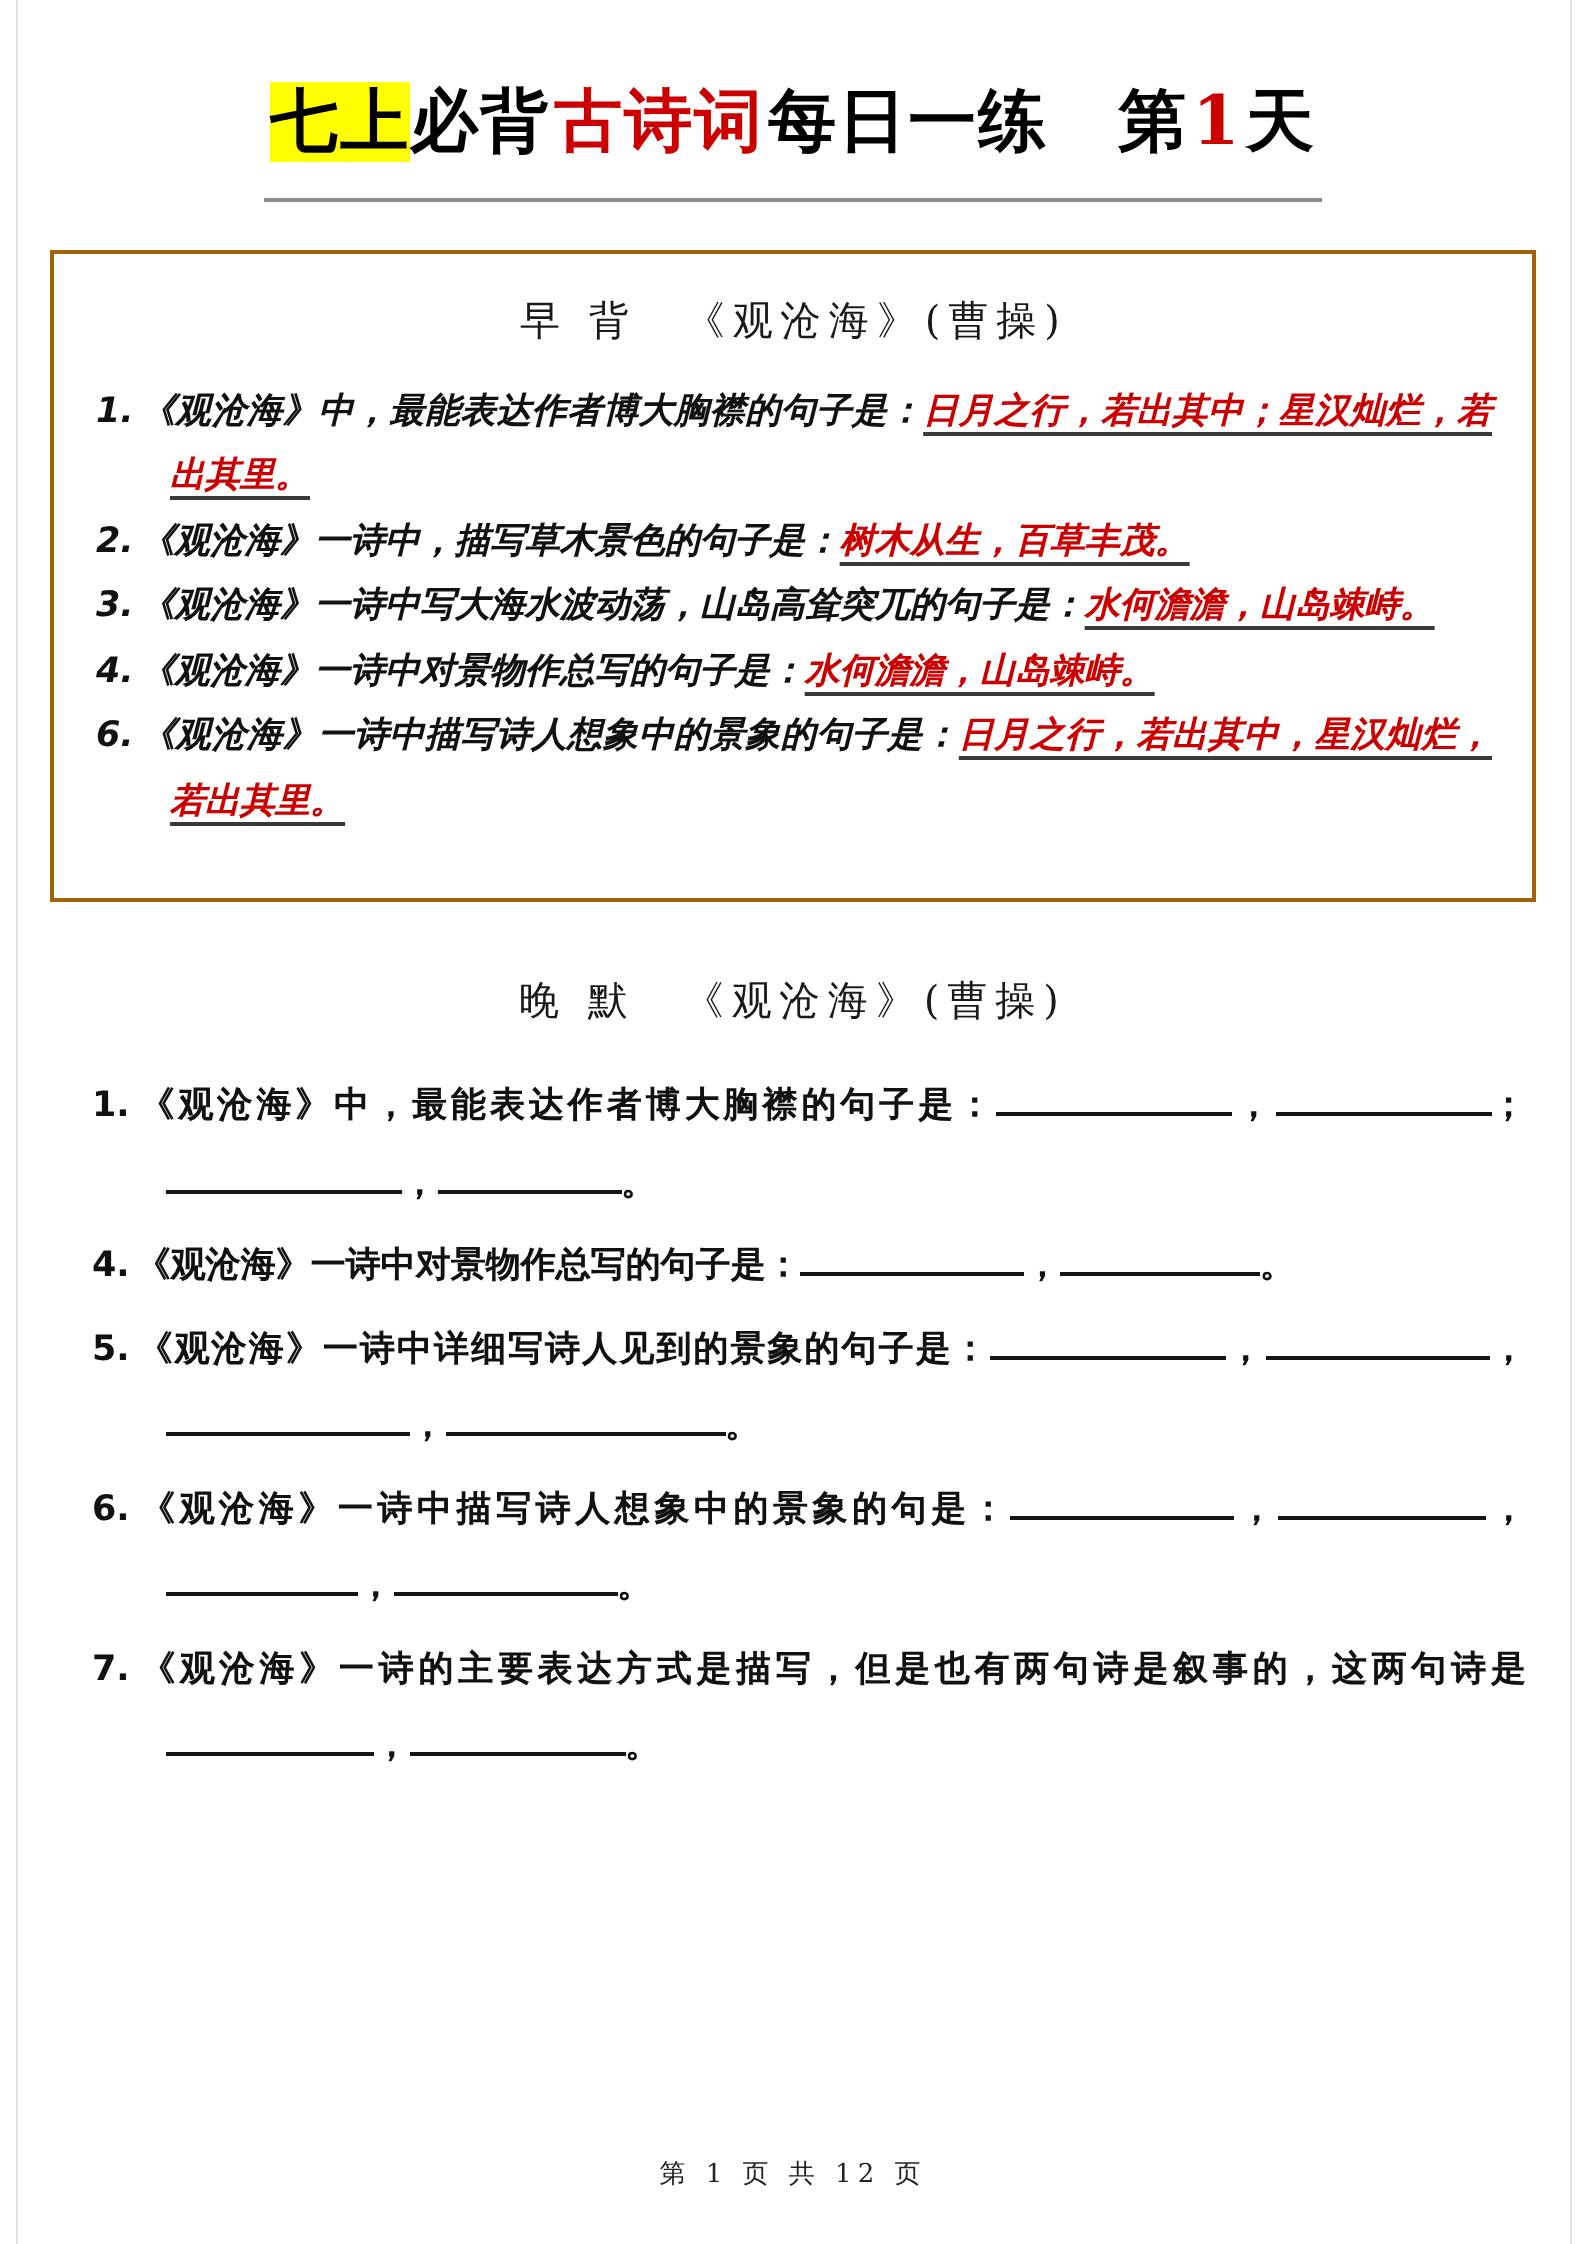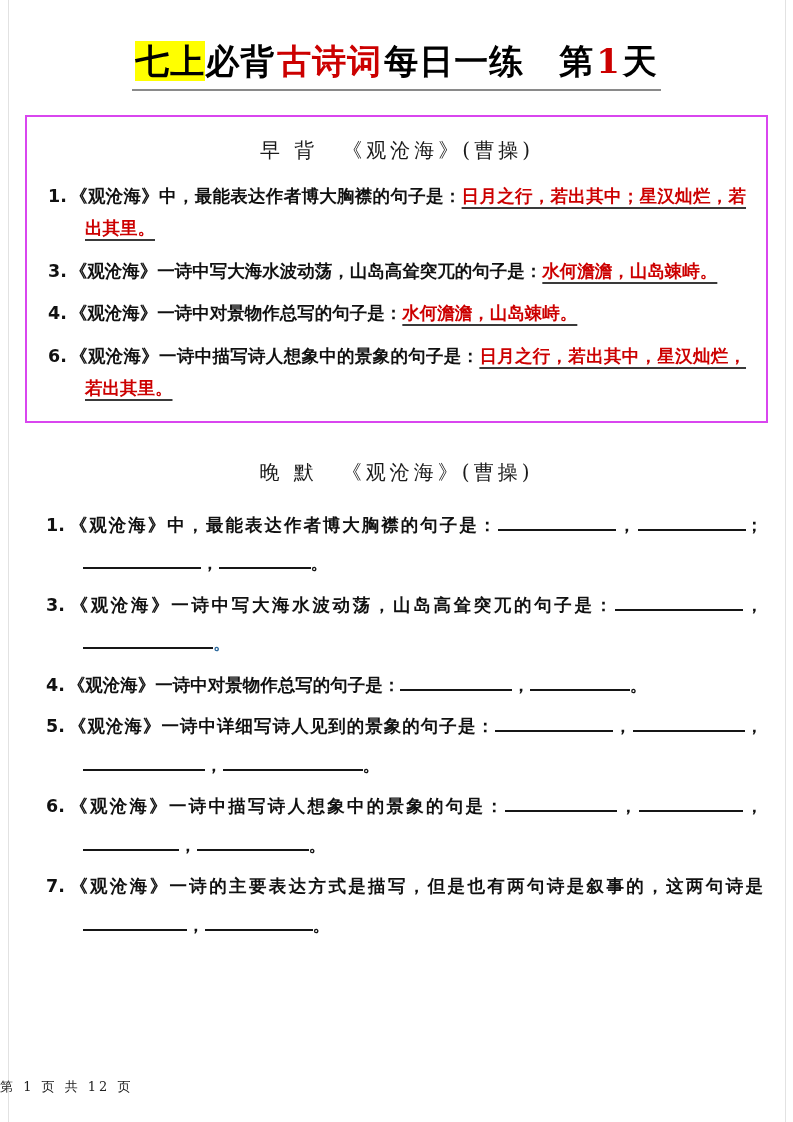--- a/index.html
+++ b/index.html
@@ -18,32 +18,32 @@
   
   .title-wrap { text-align:center; margin-top:40px; }
   .doc-title {
     display:inline-block;
     font-family:"DejaVu Serif", serif;
     font-weight:bold;
     font-size:34px;
     line-height:1.25;
     color:#000;
     border-bottom:2px solid #8a8a8a;
-    padding:0 3px 6px 3px;
+    padding:0 3px 16px 3px;
     letter-spacing:1px;
     white-space:pre;
   }
   .doc-title .hl  { background:var(--hl,#ffff00); }
   .doc-title .red { color:var(--red,#cc0000); padding:0 2px; }
 
   
   .morning-box {
     margin:24px 25px 0 25px;
-    border:2px solid #d946ef;
-    padding:12px 20px 16px 21px;
+    border:2px solid #a16207;
+    padding:12px 20px 32px 21px;
   }
   .sec-header {
     text-align:center;
     font-family:"DejaVu Serif", serif;
     font-size:20px;
     letter-spacing:4px;
     color:#1a1a1a;
     margin:8px 0 16px 0;
     white-space:pre;
   }
@@ -51,21 +51,21 @@
   .q {
     font-size:17.5px;
     font-weight:bold;
     line-height:1.86;
     text-align:justify;
     text-justify:inter-character;
     padding-left:37px;
     text-indent:-37px;
     color:#111;
   }
-  .morning-box .q { margin-top:10px; }
+  .morning-box .q { margin-top:0;font-style:italic; }
   .qnum { margin-right:3px; }
   .qanswer {
     color:var(--red,#cc0000);
     text-decoration:underline;
     text-decoration-color:#3a3a3a;
     text-decoration-thickness:1.5px;
     text-underline-offset:5px;
   }
 
   
@@ -80,49 +80,50 @@
     vertical-align:baseline;
   }
   .punct { color:#111; }
   .punct.blue { color:var(--blue,#2f6b9e); }
 
   
   .footer {
     position:absolute;
     left:0; right:0;
     bottom:26px;
+    text-align:center;
     font-family:"DejaVu Serif", serif;
     font-size:13px;
     letter-spacing:3px;
     color:#222;
   }
 </style>
 </head>
 <body>
 
 <div class="page-edge left"></div>
 <div class="page-edge right"></div>
 
 <div class="title-wrap">
   <span class="doc-title" id="doc-title"><span class="hl">七上</span><span>必背</span><span class="red">古诗词</span><span>每日一练</span><span>　</span><span>第</span><span class="red">1</span><span>天</span></span>
 </div>
 
 <div class="morning-box">
   <div class="sec-header">早 背　《观沧海》(曹操)</div>
   <div id="morning-questions">
       <div class="q"><span class="qnum">1.</span><span class="qprompt">《观沧海》中，最能表达作者博大胸襟的句子是：</span><span class="qanswer">日月之行，若出其中；星汉灿烂，若出其里。</span></div>
+      <div class="q"><span class="qnum">2.</span><span class="qprompt">《观沧海》一诗中，描写草木景色的句子是：</span><span class="qanswer">树木从生，百草丰茂。</span></div>
       <div class="q"><span class="qnum">3.</span><span class="qprompt">《观沧海》一诗中写大海水波动荡，山岛高耸突兀的句子是：</span><span class="qanswer">水何澹澹，山岛竦峙。</span></div>
       <div class="q"><span class="qnum">4.</span><span class="qprompt">《观沧海》一诗中对景物作总写的句子是：</span><span class="qanswer">水何澹澹，山岛竦峙。</span></div>
       <div class="q"><span class="qnum">6.</span><span class="qprompt">《观沧海》一诗中描写诗人想象中的景象的句子是：</span><span class="qanswer">日月之行，若出其中，星汉灿烂，若出其里。</span></div>
     </div>
 </div>
 
 <div class="sec-header evening-header">晚 默　《观沧海》(曹操)</div>
 <div class="evening-qs" id="evening-questions">
     <div class="q"><span class="qnum">1.</span><span class="qprompt">《观沧海》中，最能表达作者博大胸襟的句子是：</span><span class="blank" style="width: 118px;"></span><span class="punct">，</span><span class="blank" style="width: 108px;"></span><span class="punct">；</span><span class="blank" style="width: 118px;"></span><span class="punct">，</span><span class="blank" style="width: 92px;"></span><span class="punct">。</span></div>
-    <div class="q"><span class="qnum">3.</span><span class="qprompt">《观沧海》一诗中写大海水波动荡，山岛高耸突兀的句子是：</span><span class="blank" style="width: 128px;"></span><span class="punct">，</span><span class="blank" style="width: 130px;"></span><span class="punct blue">。</span></div>
     <div class="q"><span class="qnum">4.</span><span class="qprompt">《观沧海》一诗中对景物作总写的句子是：</span><span class="blank" style="width: 112px;"></span><span class="punct">，</span><span class="blank" style="width: 100px;"></span><span class="punct">。</span></div>
     <div class="q"><span class="qnum">5.</span><span class="qprompt">《观沧海》一诗中详细写诗人见到的景象的句子是：</span><span class="blank" style="width: 118px;"></span><span class="punct">，</span><span class="blank" style="width: 112px;"></span><span class="punct">，</span><span class="blank" style="width: 122px;"></span><span class="punct">，</span><span class="blank" style="width: 140px;"></span><span class="punct">。</span></div>
     <div class="q"><span class="qnum">6.</span><span class="qprompt">《观沧海》一诗中描写诗人想象中的景象的句是：</span><span class="blank" style="width: 112px;"></span><span class="punct">，</span><span class="blank" style="width: 104px;"></span><span class="punct">，</span><span class="blank" style="width: 96px;"></span><span class="punct">，</span><span class="blank" style="width: 112px;"></span><span class="punct">。</span></div>
     <div class="q"><span class="qnum">7.</span><span class="qprompt">《观沧海》一诗的主要表达方式是描写，但是也有两句诗是叙事的，这两句诗是</span><span class="blank" style="width: 104px;"></span><span class="punct">，</span><span class="blank" style="width: 108px;"></span><span class="punct">。</span></div>
   </div>
 
 <div class="footer">第 1 页 共 12 页</div>
 
 </body></html>

